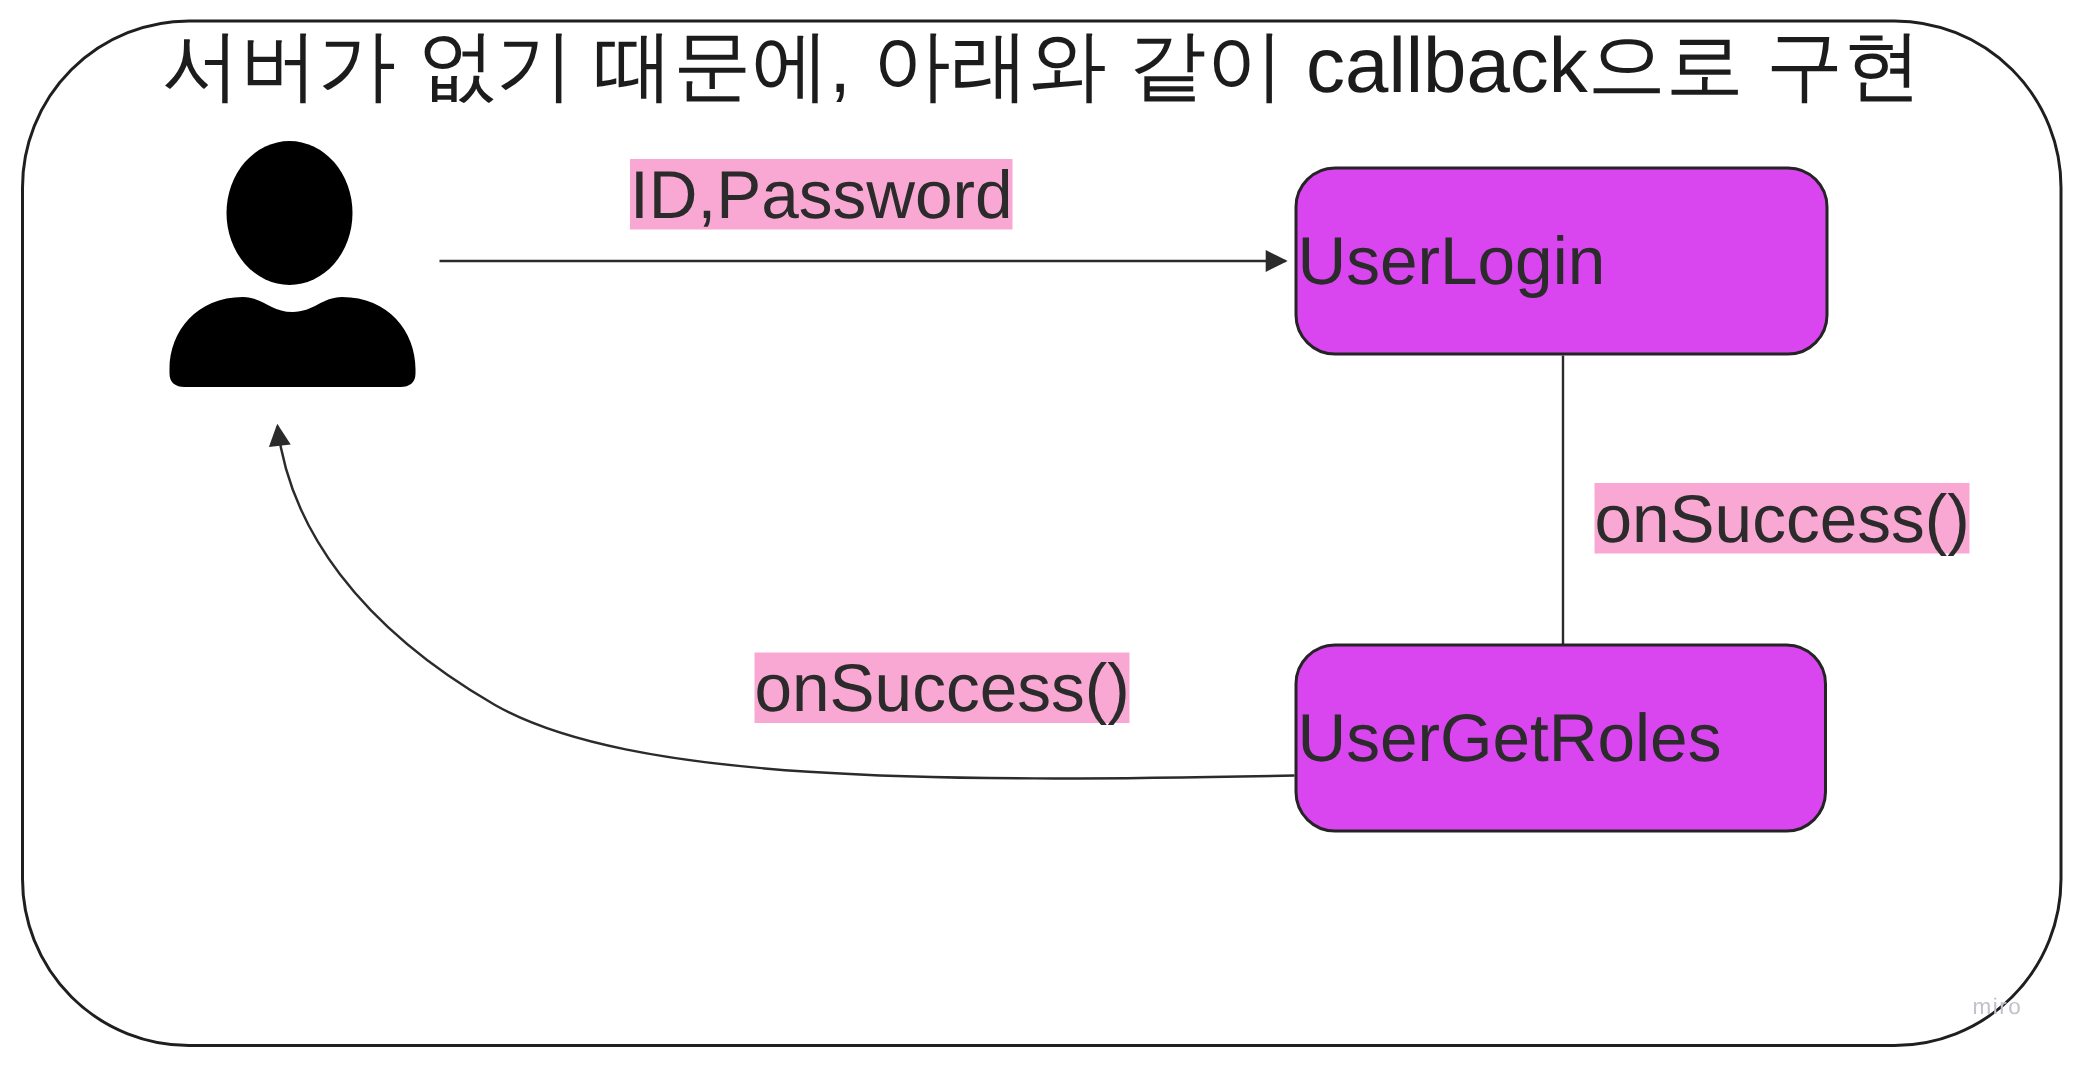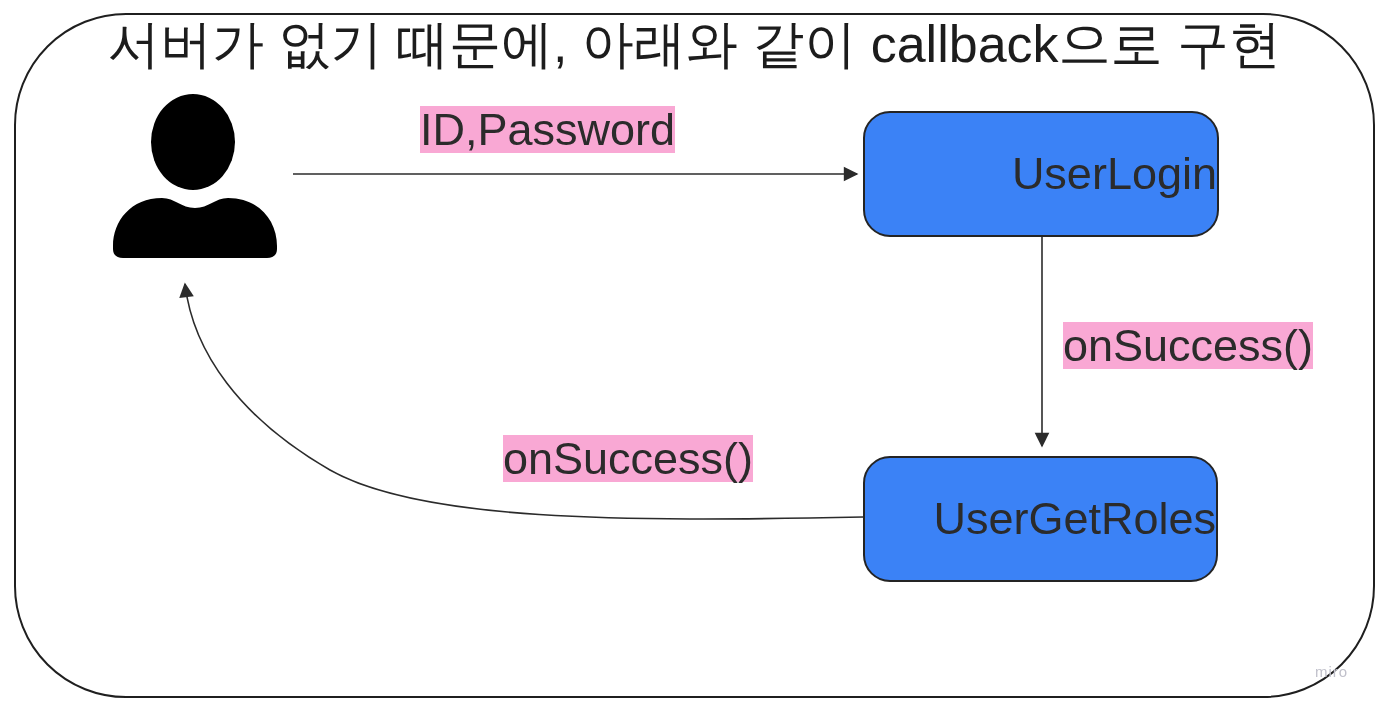--- a/index.html
+++ b/index.html
@@ -43,36 +43,36 @@
     left: 0;
     top: 0;
     width: 1395px;
     height: 716px;
   }
   .node {
     position: absolute;
     box-sizing: border-box;
     border: 2px solid #242424;
     border-radius: 27px;
-    background: #3b82f6;
+    background: #d946ef;
     display: flex;
     align-items: center;
-    justify-content: flex-end;
+    justify-content: flex-start;
     font-size: 45px;
     color: #2b2b2b;
   }
   .node-userlogin {
     left: 863px;
     top: 111px;
     width: 356px;
     height: 126px;
   }
   .node-usergetroles {
     left: 863px;
-    top: 456px;
+    top: 429px;
     width: 355px;
     height: 126px;
   }
   .edge-label {
     position: absolute;
     font-size: 45px;
     color: #2b2b2b;
     white-space: nowrap;
     background: #f9a8d4;
     line-height: 1.05;

